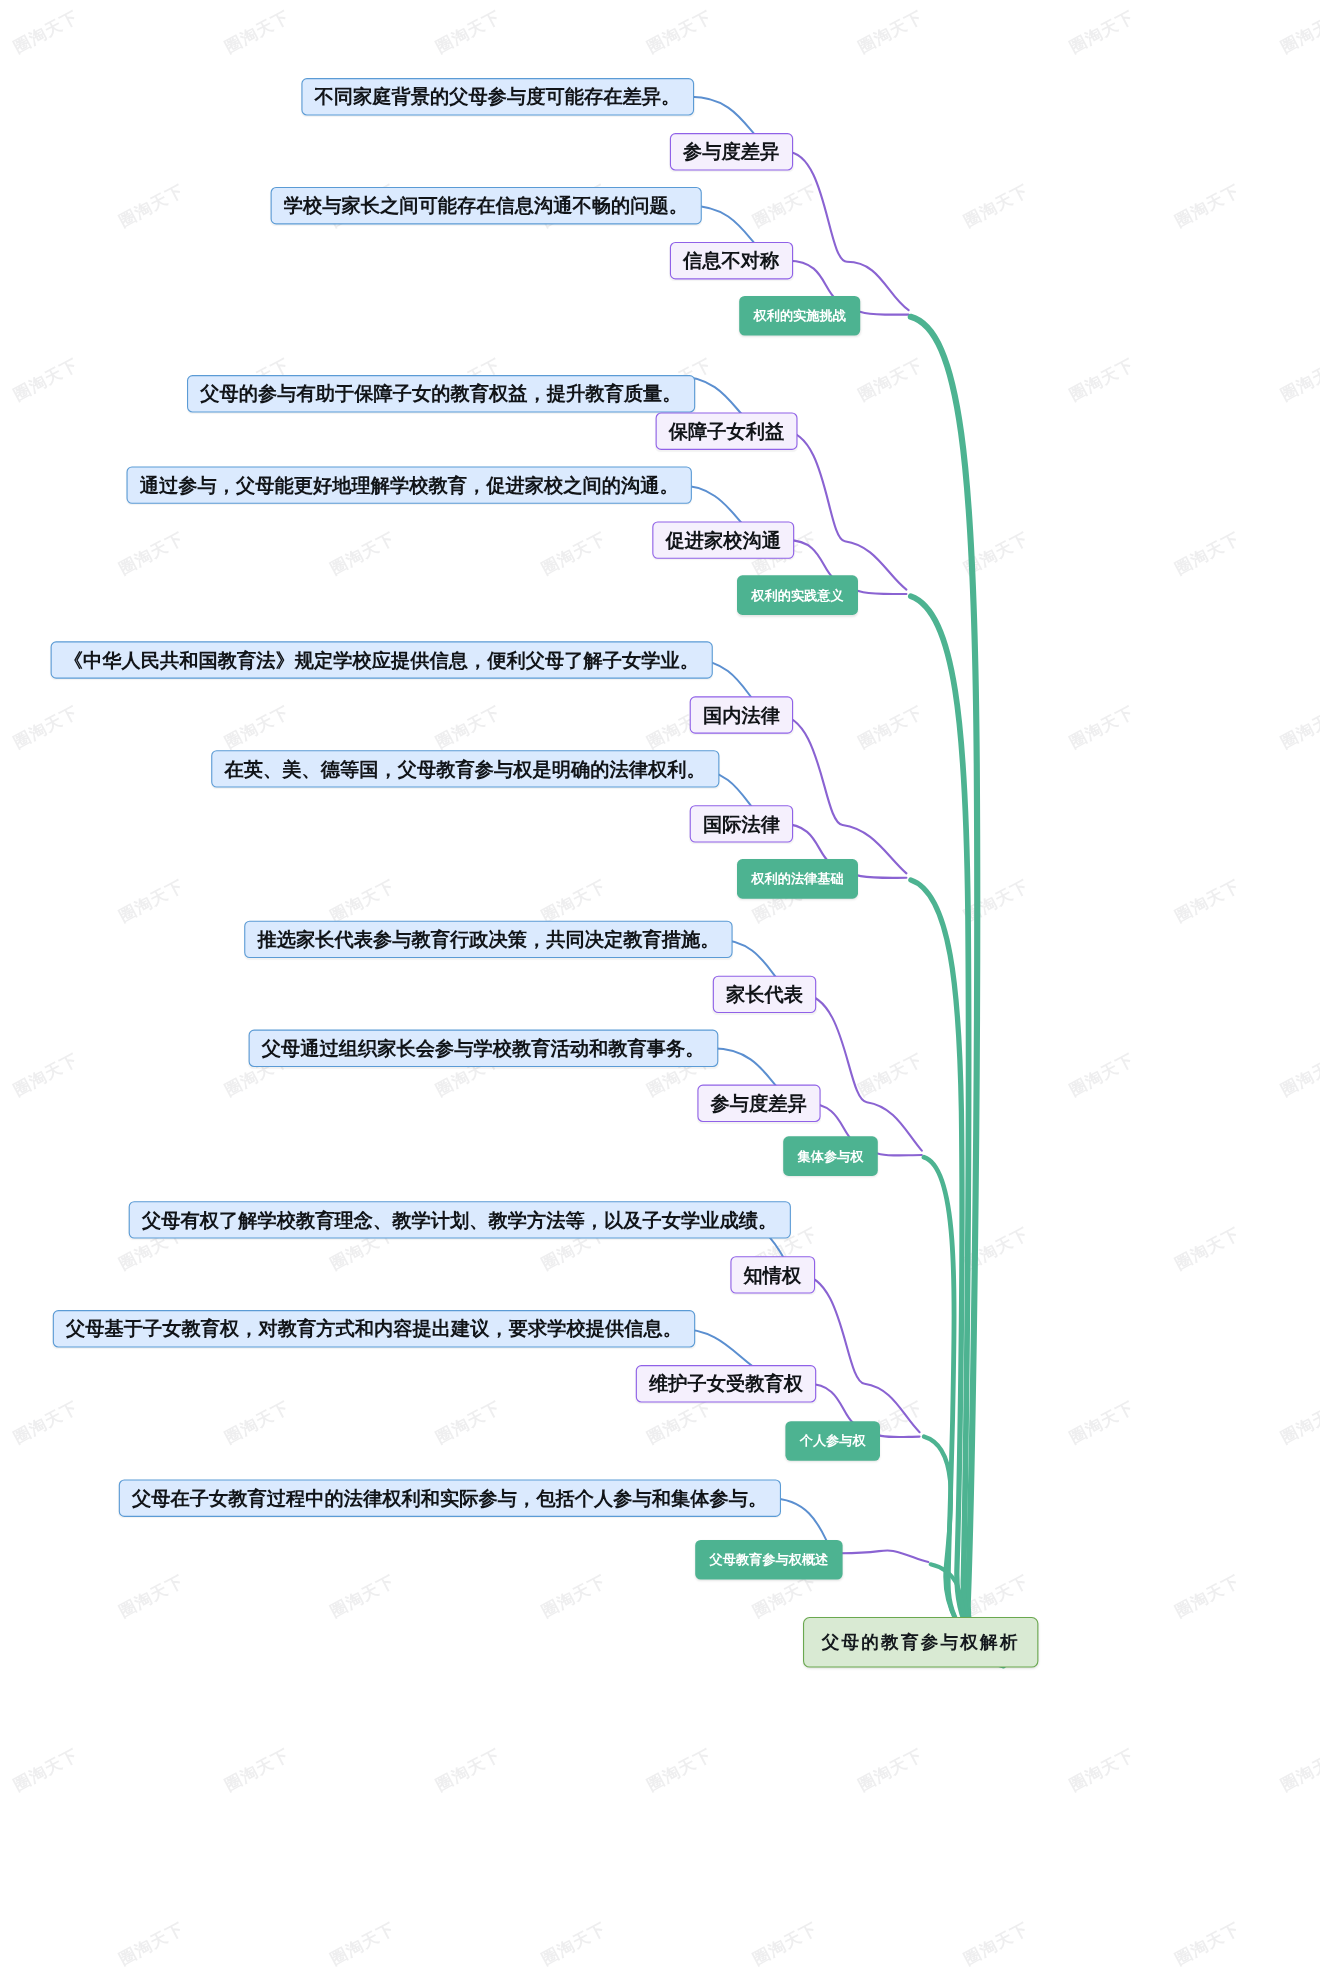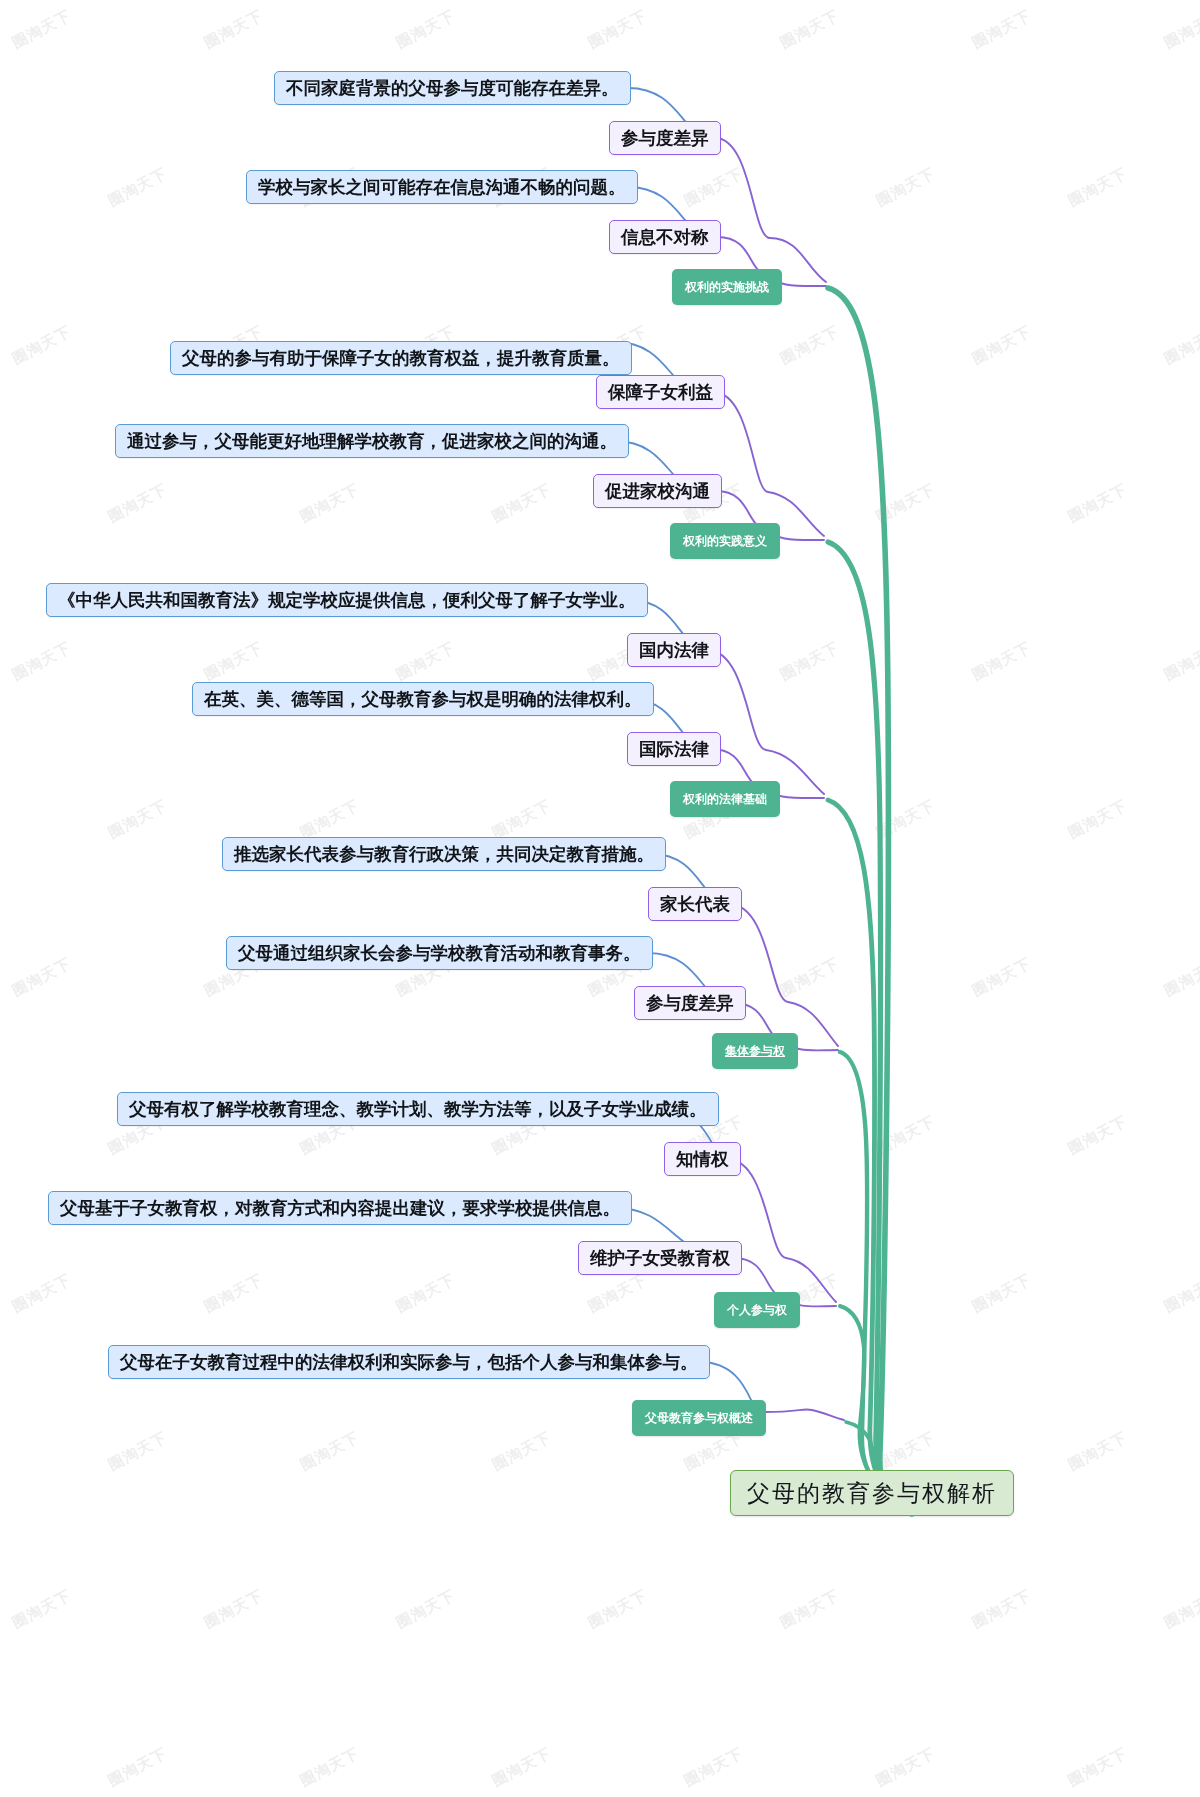--- a/index.html
+++ b/index.html
@@ -87,22 +87,22 @@
     padding: 7px 13px;
     height: 36px;
     box-shadow: 0 1px 2px rgba(0,0,0,0.10);
   }
   
   .root {
     background: #d9ead3;
     border: 1.6px solid #6aa84f;
     border-radius: 6px;
     color: #14181c;
-    font-size: 23px;
-    font-weight: 400;
+    font-size: 16px;
+    font-weight: 700;
     letter-spacing: 2px;
     padding: 9px 16px;
     height: 46px;
     box-shadow: 0 1px 2px rgba(0,0,0,0.10);
   }
 </style>
 </head>
 <body>
 
 <div id="canvas">
@@ -257,21 +257,21 @@
   <div class="node mid" style="left:627px; top:732px;">国际法律</div>
 
   <div class="node branch" style="left:670px; top:781px;">权利的法律基础</div>
 
   <div class="node leaf" style="left:222px; top:837px;">推选家长代表参与教育行政决策，共同决定教育措施。</div>
   <div class="node mid" style="left:648px; top:887px;">家长代表</div>
 
   <div class="node leaf" style="left:226px; top:936px;">父母通过组织家长会参与学校教育活动和教育事务。</div>
   <div class="node mid" style="left:634px; top:986px;">参与度差异</div>
 
-  <div class="node branch" style="left:712px; top:1033px;text-decoration:underline;">集体参与权</div>
+  <div class="node branch" style="left:712px; top:1033px;">集体参与权</div>
 
   <div class="node leaf" style="left:74px; top:1092px;margin-left:43px;">父母有权了解学校教育理念、教学计划、教学方法等，以及子女学业成绩。</div>
   <div class="node mid" style="left:664px; top:1142px;">知情权</div>
 
   <div class="node leaf" style="left:48px; top:1191px;">父母基于子女教育权，对教育方式和内容提出建议，要求学校提供信息。</div>
   <div class="node mid" style="left:578px; top:1241px;">维护子女受教育权</div>
 
   <div class="node branch" style="left:714px; top:1292px;">个人参与权</div>
 
   <div class="node leaf" style="left:108px; top:1345px;">父母在子女教育过程中的法律权利和实际参与，包括个人参与和集体参与。</div>

